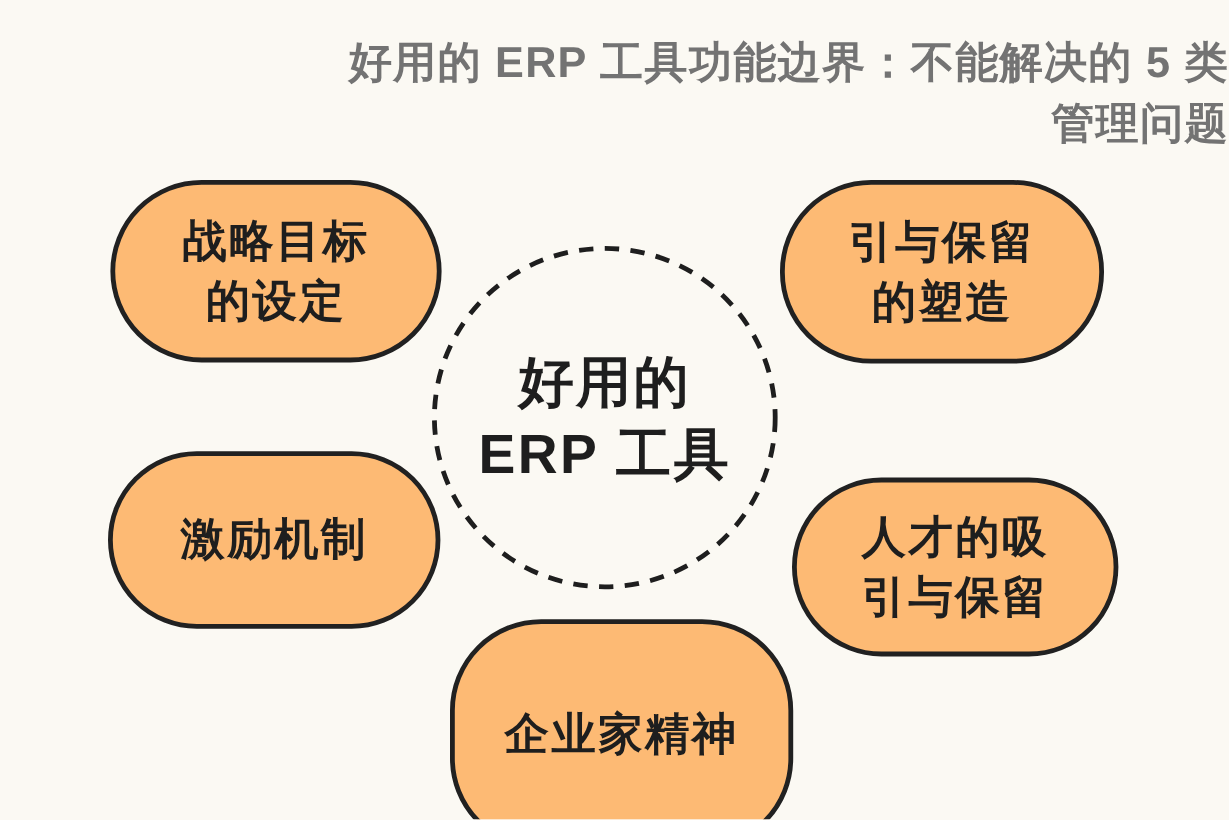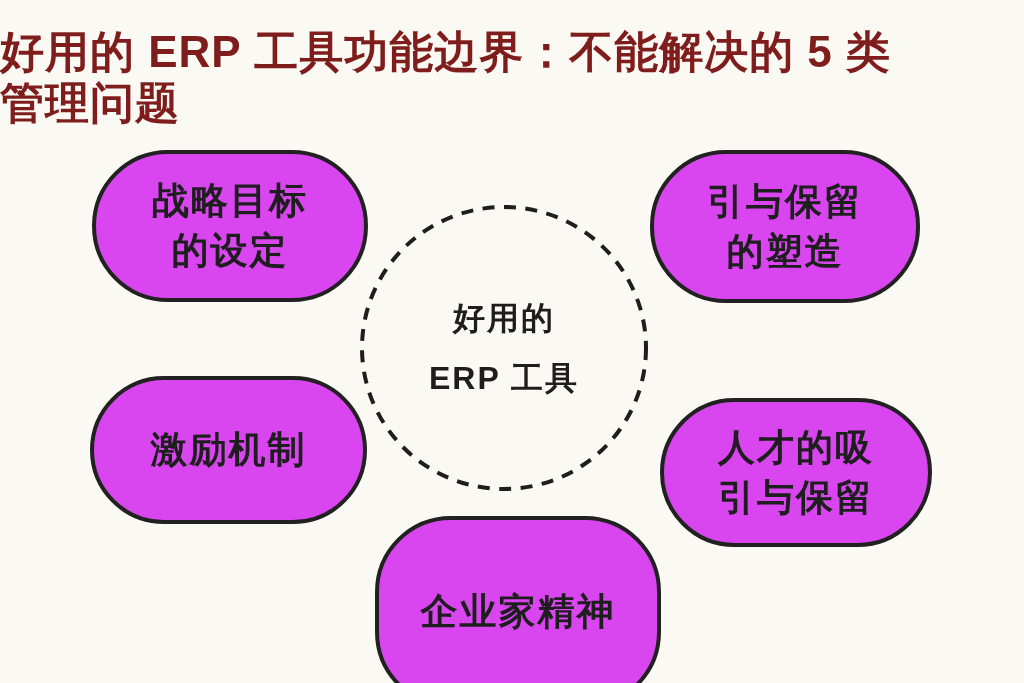--- a/index.html
+++ b/index.html
@@ -14,33 +14,33 @@
     background: #FBF9F3;
     overflow: hidden;
     font-family: "Liberation Sans", sans-serif;
     color: #1E1E1E;
   }
   .title {
     position: absolute;
     top: 26px;
     left: 0;
     width: 100%;
-    text-align: left;
-    font-size: 44px;
+    text-align: right;
+    font-size: 36px;
     font-weight: 900;
     line-height: 51px;
     letter-spacing: 1px;
-    color: #7f1d1d;
+    color: #737373;
   }
   .bubble {
     position: absolute;
     box-sizing: border-box;
     border: 4px solid #212121;
     border-radius: 76px;
-    background: #d946ef;
+    background: #fdba74;
     display: flex;
     flex-direction: column;
     align-items: center;
     justify-content: center;
     text-align: center;
     font-size: 37px;
     font-weight: 800;
     line-height: 50px;
     letter-spacing: 2px;
     color: #1E1E1E;
@@ -66,21 +66,21 @@
     position: absolute;
     left: 0;
     top: 0;
     width: 100%;
     height: 100%;
     display: flex;
     flex-direction: column;
     align-items: center;
     justify-content: center;
     text-align: center;
-    font-size: 32px;
+    font-size: 46px;
     font-weight: 800;
     line-height: 60px;
     letter-spacing: 2px;
     color: #1E1E1E;
   }
 </style>
 </head>
 <body>
 
 <div class="canvas">

